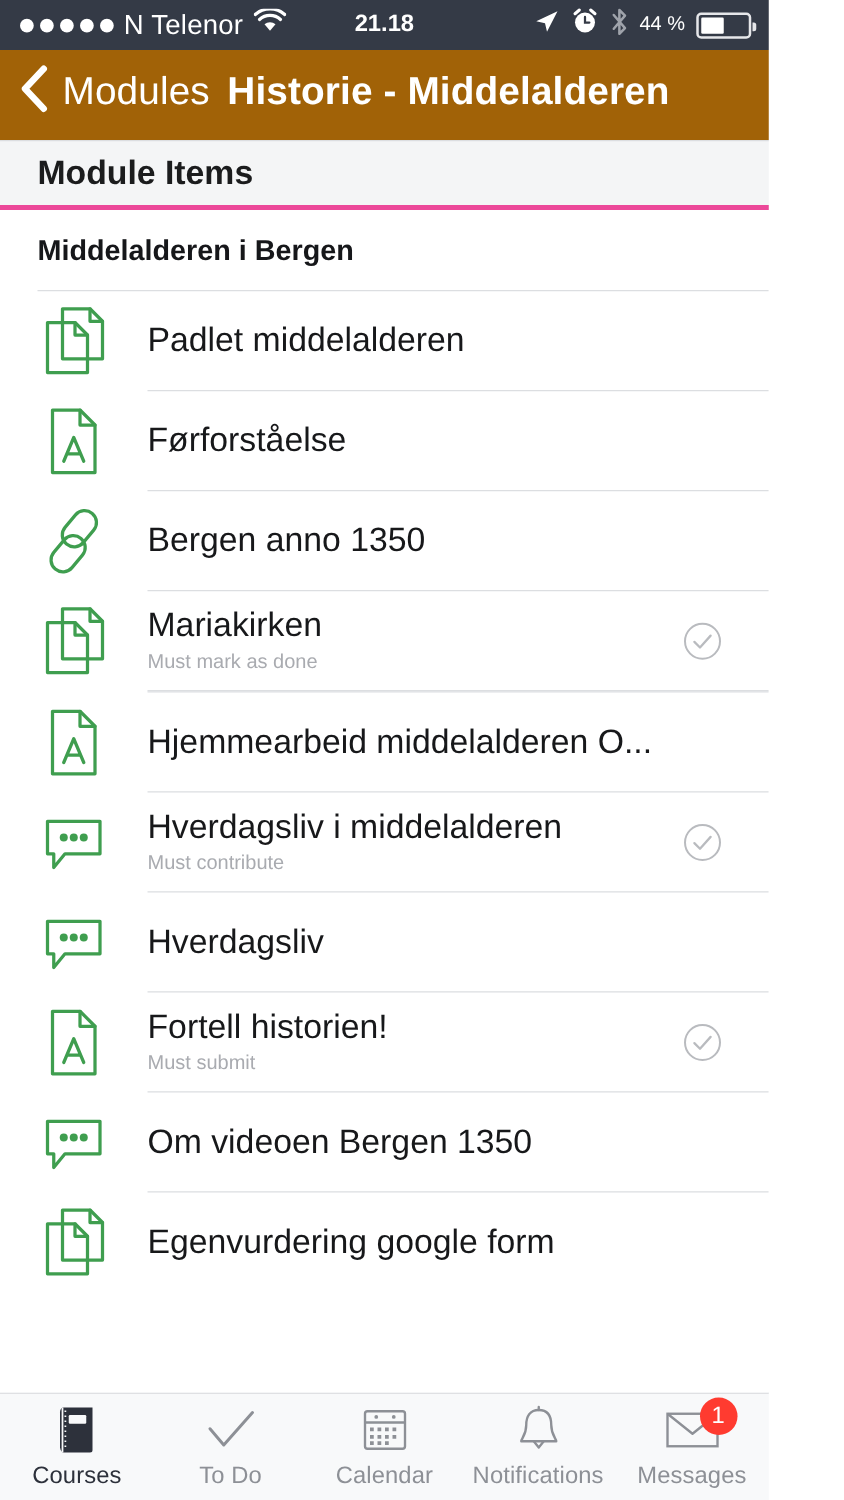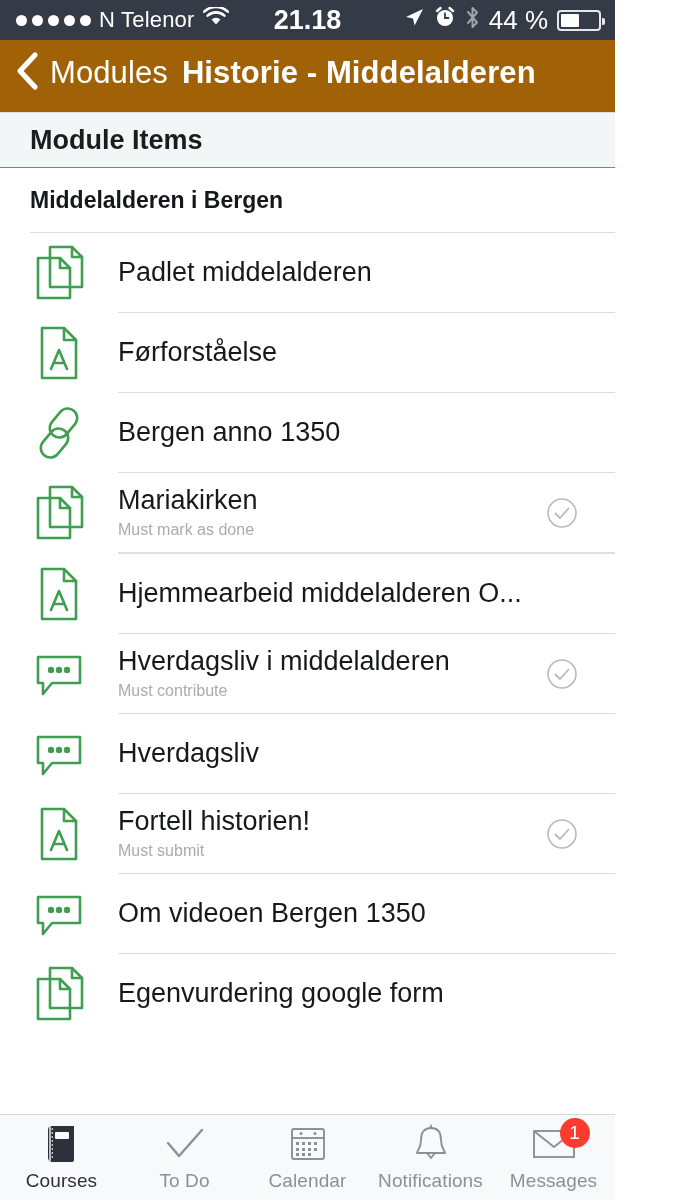--- a/index.html
+++ b/index.html
@@ -14,41 +14,41 @@
   
   .statusbar {
     height: 40px; background: #343a46; color: #ffffff;
     display: flex; align-items: center; padding: 0 14px 0 16px;
     font-size: 22px; flex: 0 0 40px;
   }
   .sb-left { display: flex; align-items: center; gap: 8px; }
   .sig-dots { display: flex; gap: 5px; align-items: center; }
   .sig-dots i { width: 11px; height: 11px; border-radius: 50%; background: #fff; display: block; }
   .carrier { font-size: 22px; letter-spacing: .2px; }
-  .sb-center { position: absolute; left: 0; right: 0; text-align: center; font-size: 27px; font-weight: bold; pointer-events: none; }
+  .sb-center { position: absolute; left: 0; right: 0; text-align: center; font-size: 19px; font-weight: bold; pointer-events: none; }
   .sb-right { margin-left: auto; display: flex; align-items: center; gap: 9px; position: relative; z-index: 2;}
-  .pct { font-size: 26px; }
+  .pct { font-size: 16px; }
   .batt { width: 44px; height: 21px; border: 2px solid #e6e7ea; border-radius: 4px; position: relative; display: block; }
   .batt::after { content:""; position: absolute; right: -6px; top: 6px; width: 3px; height: 7px; background: #e6e7ea; border-radius: 0 2px 2px 0;}
   .batt i { position: absolute; left: 2px; top: 2px; bottom: 2px; width: 44%; background: #fff; display: block; border-radius: 1px;}
 
   
   .navbar {
     background: #a16207; color: #fff; flex: 0 0 72px;
     display: flex; align-items: center; padding: 0 14px 6px 14px;
   }
   .back { display: flex; align-items: center; gap: 10px; cursor: pointer; }
   .chev { display: block; }
   .back-label { font-size: 31px; font-weight: 400; letter-spacing: .1px; }
   .nav-title { font-size: 31px; font-weight: bold; margin-left: 14px; letter-spacing: .1px; white-space: nowrap; }
 
   
   .section-header {
     flex: 0 0 56px; background: #f4f5f6;
-    border-top: 1px solid #dcdee1; border-bottom: 1px solid #ec4899;
+    border-top: 1px solid #dcdee1; border-bottom: 4px solid #ec4899;
     display: flex; align-items: center; padding-left: 30px;
     font-size: 27px; font-weight: bold; color: #1b1c1d;
   }
 
   
   .module-title {
     flex: 0 0 64px; display: flex; align-items: center;
     padding-left: 30px; font-size: 23px; font-weight: bold; color: #16171a;
     background: #fff;
   }

